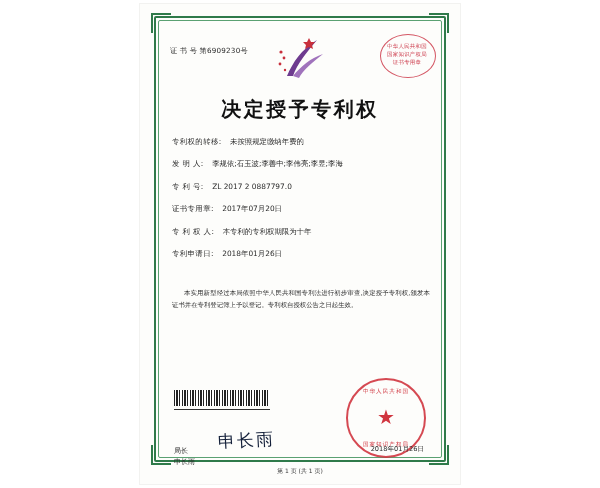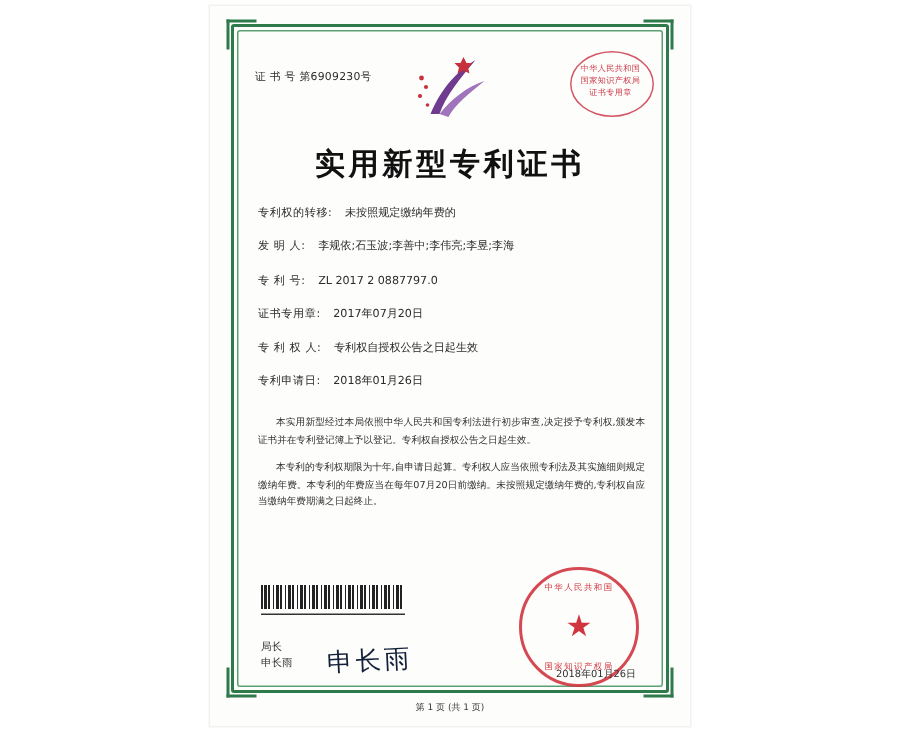--- a/index.html
+++ b/index.html
@@ -134,21 +134,21 @@
     margin-bottom: 15px;
     white-space: nowrap;
   }
   .field .lbl { letter-spacing: .4px; }
   .field .val { margin-left: 6px; }
 
   .body-text {
     position: absolute;
     left: 32px;
     right: 30px;
-    top: 272px;
+    top: 284px;
     font-size: 6.4px;
     color: #2f2f2f;
     line-height: 1.85;
     text-align: justify;
   }
   .body-text p { margin: 0 0 6px 0; text-indent: 12px; }
 
   
   .barcode {
     position: absolute;
@@ -171,21 +171,21 @@
     left: 34px;
     bottom: 74px;
     width: 96px;
     height: 1px;
     background: #333;
   }
 
   .sign-block {
     position: absolute;
     left: 34px;
-    bottom: 36px;
+    bottom: 16px;
     font-size: 7px;
     color: #2b2b2b;
     line-height: 1.6;
     margin-top: 45px;
   }
   .signature {
     position: absolute;
     left: 78px;
     bottom: 32px;
     font-family: "DejaVu Serif", "Liberation Serif", serif;
@@ -285,52 +285,51 @@
 
     <div class="top-seal">
       <div class="ellipse"></div>
       <div class="seal-txt">
         <div>中华人民共和国</div>
         <div>国家知识产权局</div>
         <div>证书专用章</div>
       </div>
     </div>
 
-    <div class="title">实用新型专利证书</div>
+    <div class="title">决定授予专利权</div>
 
     <div class="fields">
       <div class="field">
         <span class="lbl">专利权的转移:</span>
         <span class="val">未按照规定缴纳年费的</span>
       </div>
       <div class="field">
         <span class="lbl">发 明 人:</span>
         <span class="val">李规依;石玉波;李善中;李伟亮;李昱;李海</span>
       </div>
       <div class="field">
         <span class="lbl">专 利 号:</span>
         <span class="val">ZL 2017 2 0887797.0</span>
       </div>
       <div class="field">
         <span class="lbl">证书专用章:</span>
         <span class="val">2017年07月20日</span>
       </div>
       <div class="field">
         <span class="lbl">专 利 权 人:</span>
-        <span class="val">专利权自授权公告之日起生效</span>
+        <span class="val">本专利的专利权期限为十年</span>
       </div>
       <div class="field">
         <span class="lbl">专利申请日:</span>
         <span class="val">2018年01月26日</span>
       </div>
     </div>
 
     <div class="body-text">
       <p>本实用新型经过本局依照中华人民共和国专利法进行初步审查,决定授予专利权,颁发本证书并在专利登记簿上予以登记。专利权自授权公告之日起生效。</p>
-      <p>本专利的专利权期限为十年,自申请日起算。专利权人应当依照专利法及其实施细则规定缴纳年费。本专利的年费应当在每年07月20日前缴纳。未按照规定缴纳年费的,专利权自应当缴纳年费期满之日起终止。</p>
     </div>
 
     <div class="barcode"></div>
     <div class="barcode-line"></div>
 
     <div class="sign-block">
       <div>局长</div>
       <div>申长雨</div>
     </div>
     <div class="signature">申长雨</div>

